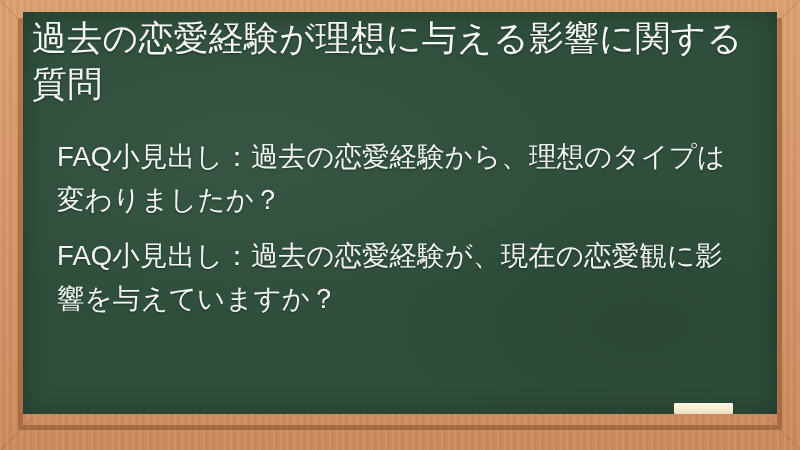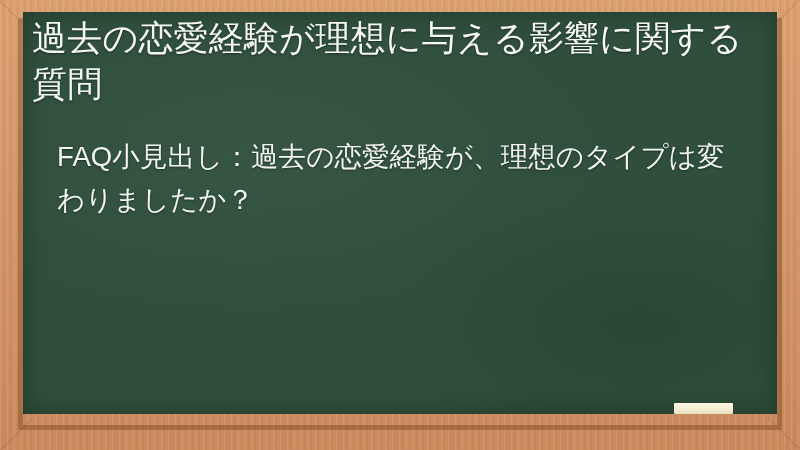--- a/index.html
+++ b/index.html
@@ -138,19 +138,20 @@
   <div class="frame-seam bl"></div>
   <div class="frame-seam br"></div>
 
   <div id="frame-inner-lip"></div>
 
   <div id="chalkboard">
 
     <h1 id="board-title">過去の恋愛経験が理想に与える影響に関する質問</h1>
 
     <ul id="faq-list">
-      <li class="faq-item">FAQ小見出し：過去の恋愛経験が、理想のタイプは変わりましたか？</li>
+      <li class="faq-item">FAQ小見出し：過去の恋愛経験から、理想のタイプは変わりましたか？</li>
+      <li class="faq-item">FAQ小見出し：過去の恋愛経験が、現在の恋愛観に影響を与えていますか？</li>
     </ul>
 
     <div id="chalk-piece"></div>
 
   </div>
 </div>
 
 </body></html>

